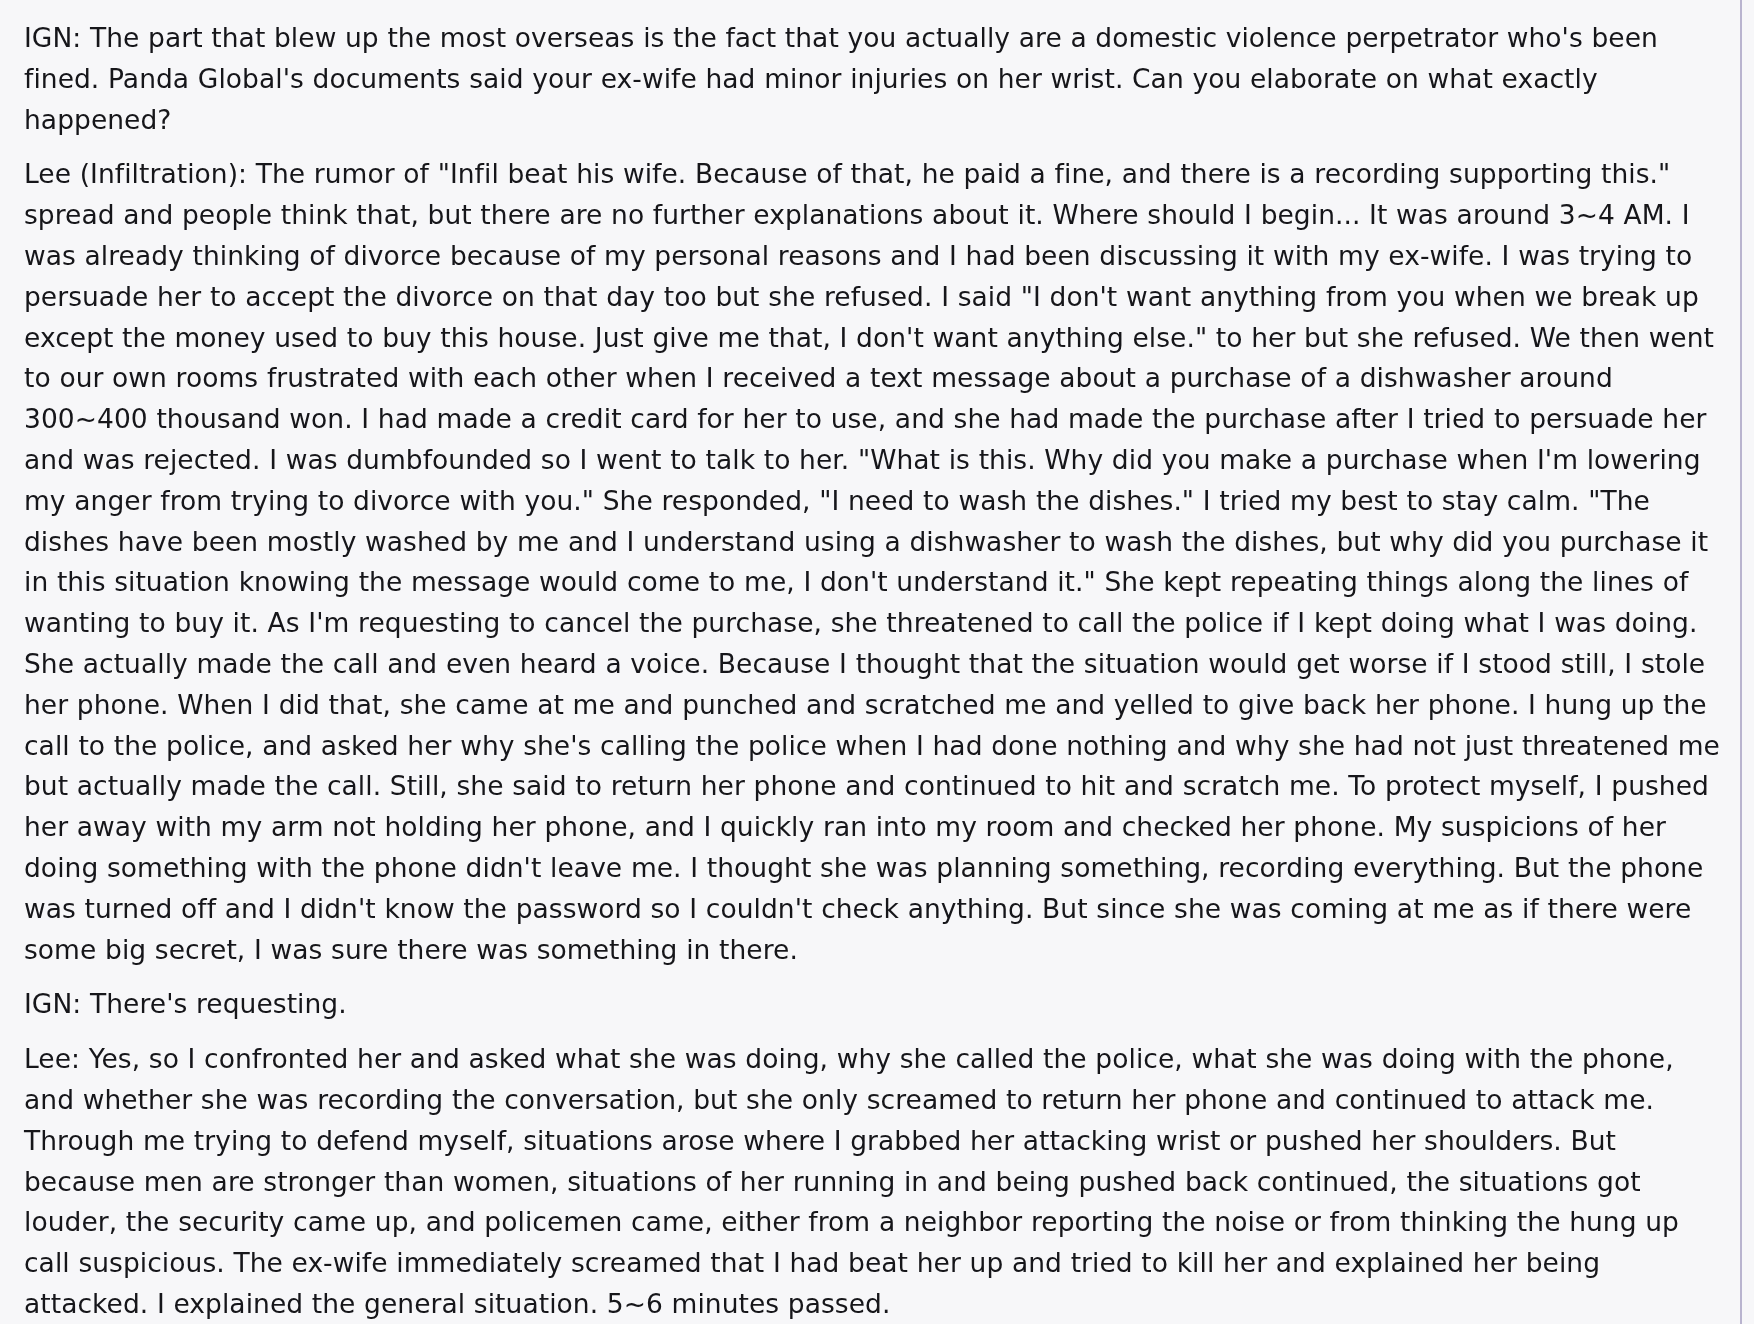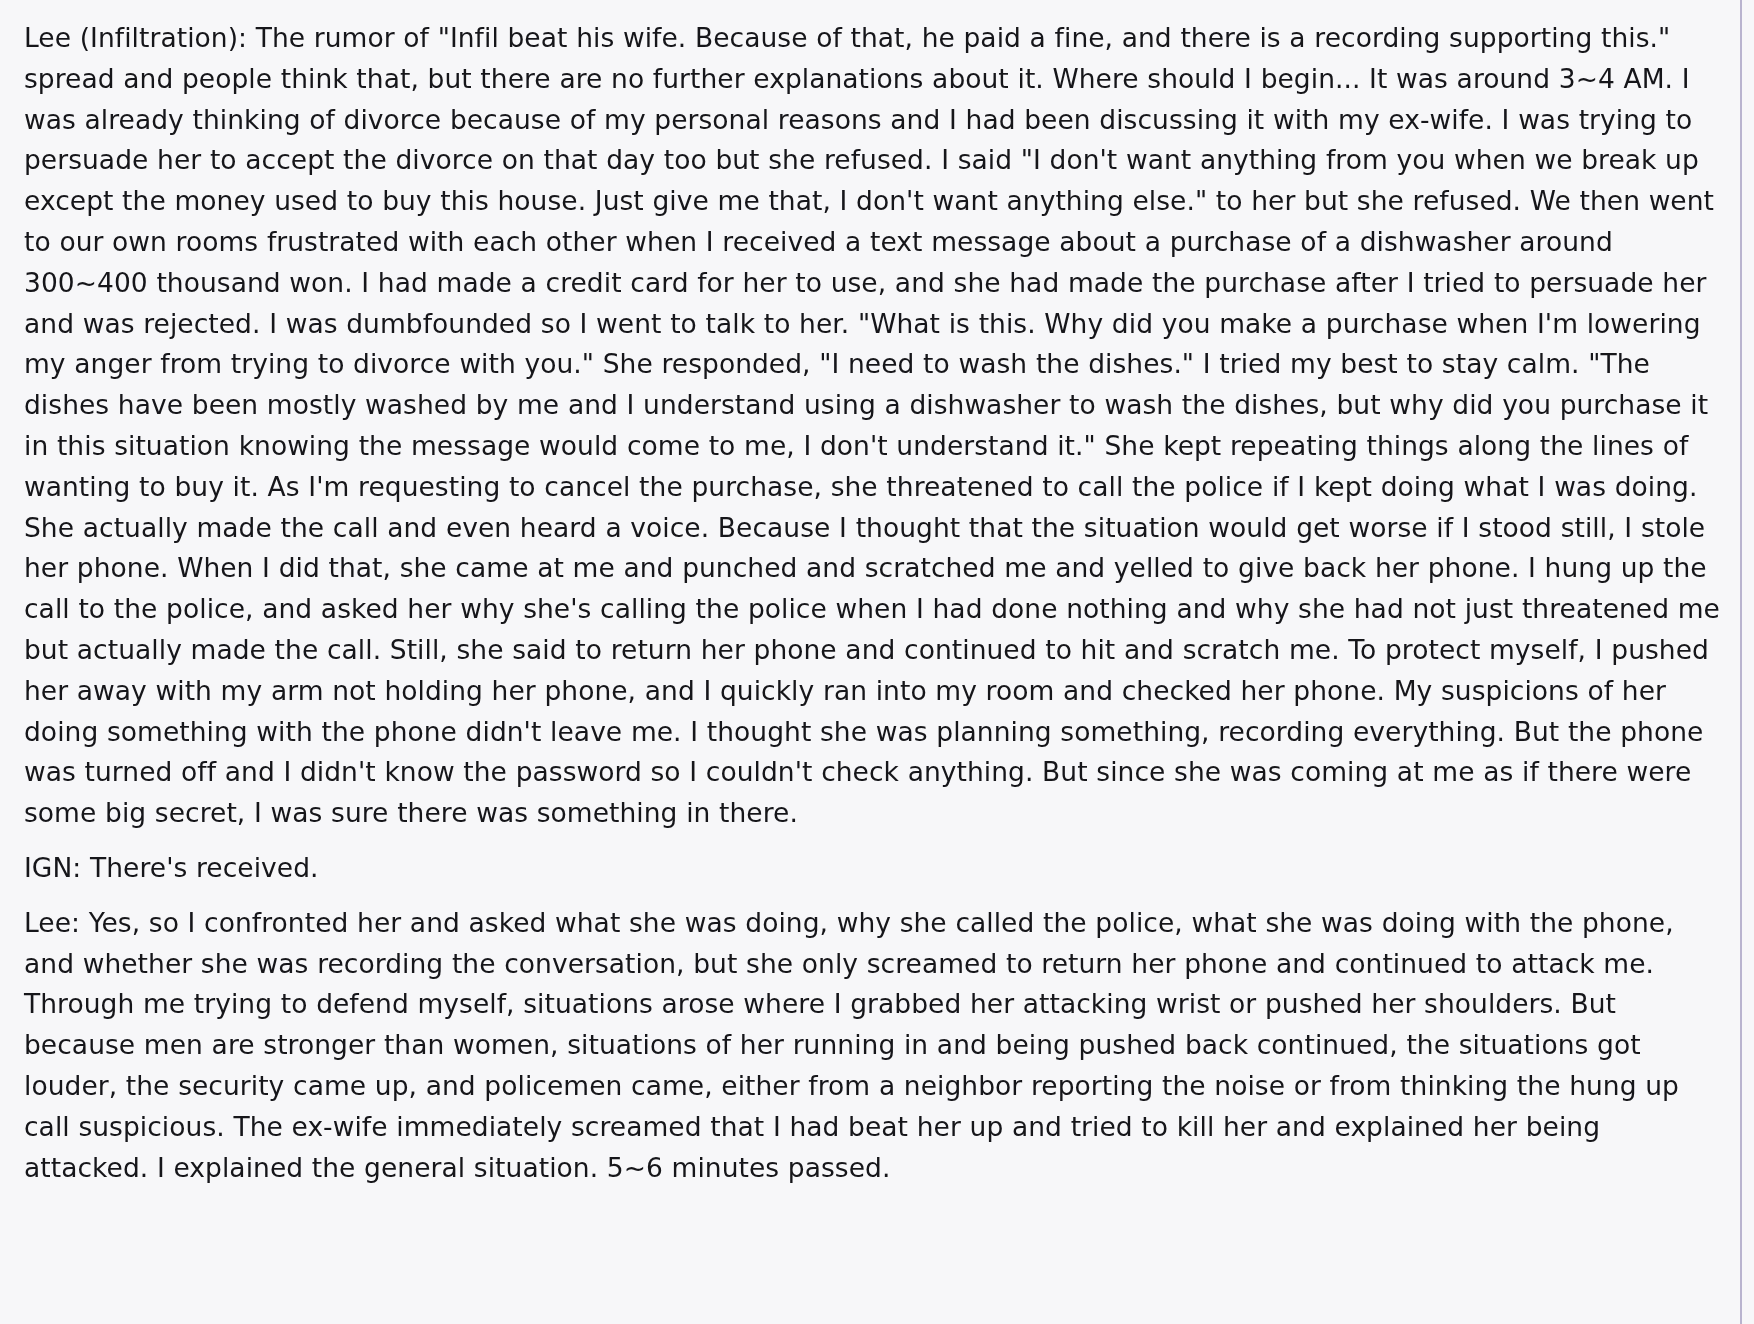--- a/index.html
+++ b/index.html
@@ -47,18 +47,19 @@
   }
 </style>
 </head>
 <body>
 
 <div class="page">
 
   <div class="right-rule"></div>
 
   <article class="transcript">
+    <p class="para">IGN: The part that blew up the most overseas is the fact that you actually are a domestic violence perpetrator who's been fined. Panda Global's documents said your ex-wife had minor injuries on her wrist. Can you elaborate on what exactly happened?</p>
     <p class="para">Lee (Infiltration): The rumor of "Infil beat his wife. Because of that, he paid a fine, and there is a recording supporting this." spread and people think that, but there are no further explanations about it. Where should I begin... It was around 3~4 AM. I was already thinking of divorce because of my personal reasons and I had been discussing it with my ex-wife. I was trying to persuade her to accept the divorce on that day too but she refused. I said "I don't want anything from you when we break up except the money used to buy this house. Just give me that, I don't want anything else." to her but she refused. We then went to our own rooms frustrated with each other when I received a text message about a purchase of a dishwasher around 300~400 thousand won. I had made a credit card for her to use, and she had made the purchase after I tried to persuade her and was rejected. I was dumbfounded so I went to talk to her. "What is this. Why did you make a purchase when I'm lowering my anger from trying to divorce with you." She responded, "I need to wash the dishes." I tried my best to stay calm. "The dishes have been mostly washed by me and I understand using a dishwasher to wash the dishes, but why did you purchase it in this situation knowing the message would come to me, I don't understand it." She kept repeating things along the lines of wanting to buy it. As I'm requesting to cancel the purchase, she threatened to call the police if I kept doing what I was doing. She actually made the call and even heard a voice. Because I thought that the situation would get worse if I stood still, I stole her phone. When I did that, she came at me and punched and scratched me and yelled to give back her phone. I hung up the call to the police, and asked her why she's calling the police when I had done nothing and why she had not just threatened me but actually made the call. Still, she said to return her phone and continued to hit and scratch me. To protect myself, I pushed her away with my arm not holding her phone, and I quickly ran into my room and checked her phone. My suspicions of her doing something with the phone didn't leave me. I thought she was planning something, recording everything. But the phone was turned off and I didn't know the password so I couldn't check anything. But since she was coming at me as if there were some big secret, I was sure there was something in there.</p>
-    <p class="para">IGN: There's received.</p>
+    <p class="para">IGN: There's requesting.</p>
     <p class="para">Lee: Yes, so I confronted her and asked what she was doing, why she called the police, what she was doing with the phone, and whether she was recording the conversation, but she only screamed to return her phone and continued to attack me. Through me trying to defend myself, situations arose where I grabbed her attacking wrist or pushed her shoulders. But because men are stronger than women, situations of her running in and being pushed back continued, the situations got louder, the security came up, and policemen came, either from a neighbor reporting the noise or from thinking the hung up call suspicious. The ex-wife immediately screamed that I had beat her up and tried to kill her and explained her being attacked. I explained the general situation. 5~6 minutes passed.</p>
   </article>
 
 </div>
 
 </body></html>

